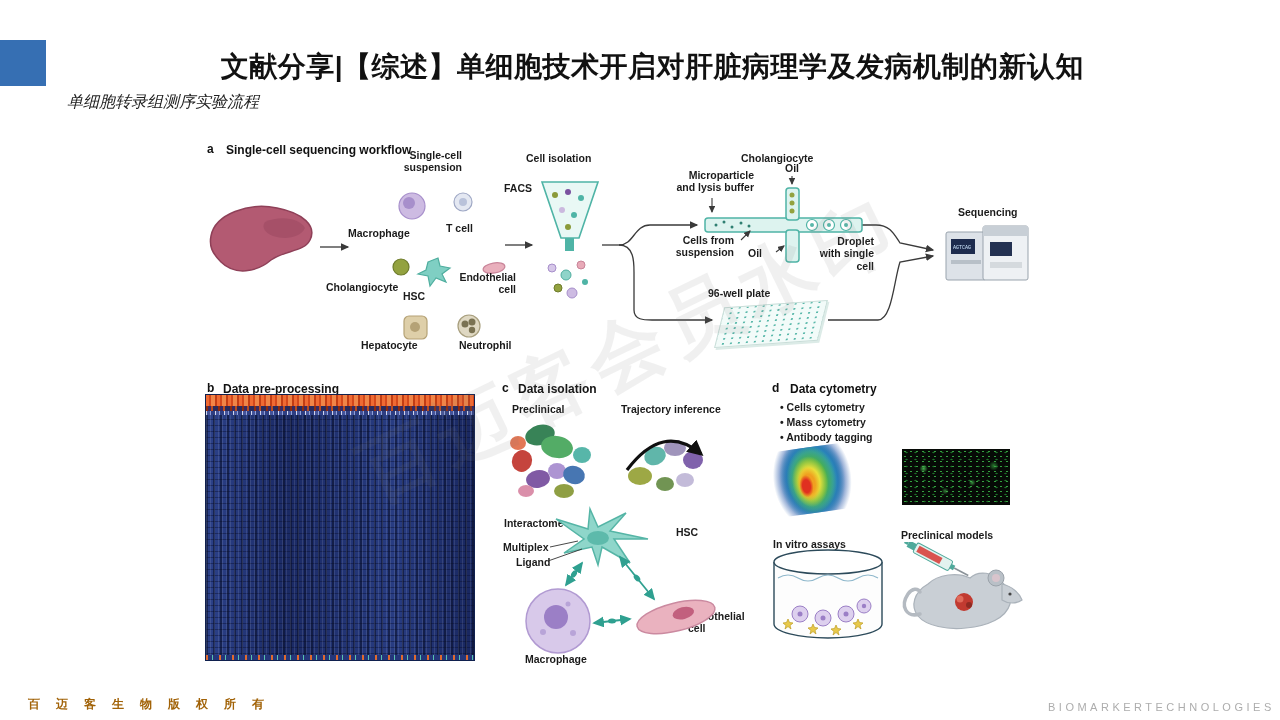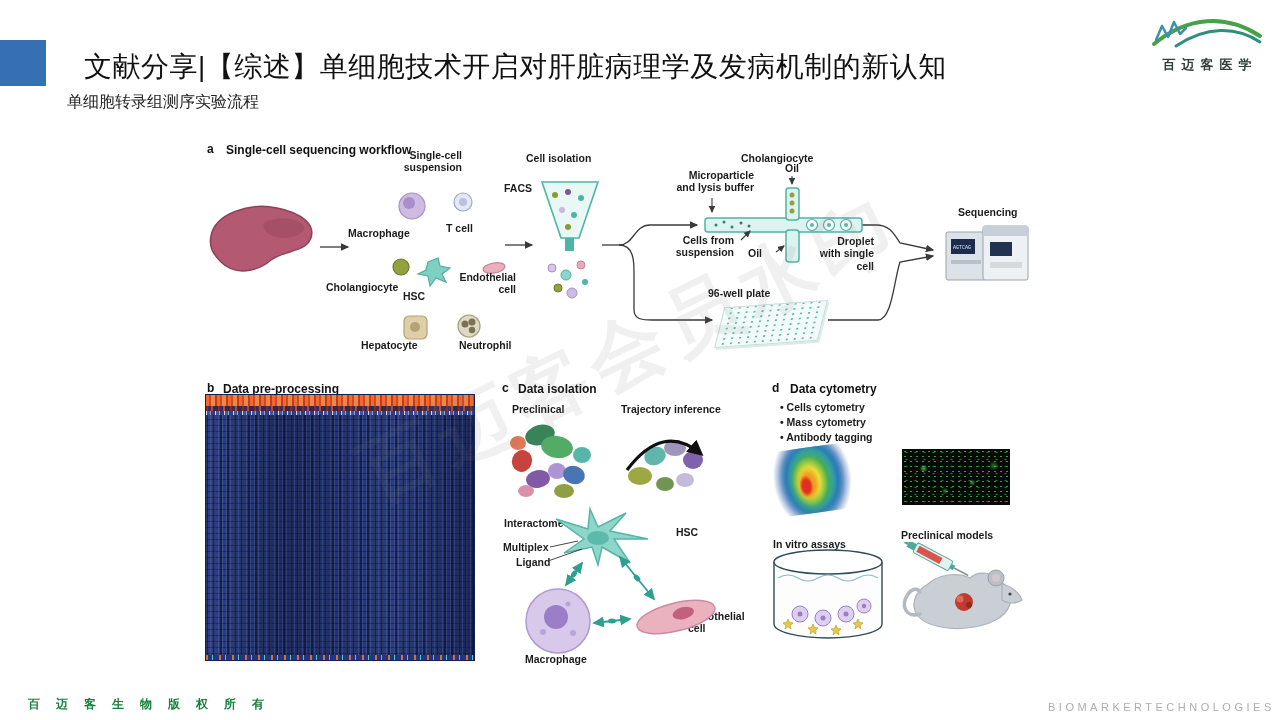--- a/index.html
+++ b/index.html
@@ -2,22 +2,22 @@
 <html><head>
 <meta charset="utf-8">
 <style>
   * { margin:0; padding:0; box-sizing:border-box; }
   html,body { background:#9a9a9a; }
   body { font-family:"Liberation Sans", sans-serif; }
   #slide { position:relative; width:1280px; height:720px; background:#ffffff; overflow:hidden; margin:0 auto; }
   .abs { position:absolute; }
 
   .accent { left:0; top:40px; width:46px; height:46px; background:#366fb3; }
-  .slide-title { left:84px; top:48px; width:1000px; font-size:28px; font-weight:400; color:#111; letter-spacing:0.5px; }
-  .slide-subtitle { left:67px; top:92px; font-size:16px; color:#222; }
+  .slide-title { left:84px; top:48px; width:1000px; font-size:28px; font-weight:700; color:#111; letter-spacing:0.5px;text-align:right; }
+  .slide-subtitle { left:67px; top:92px; font-size:16px; color:#222;font-style:italic; }
 
   .logo-box { left:1146px; top:8px; width:122px; height:70px; }
   .logo-text { position:absolute; left:0; top:48px; width:122px; text-align:center; font-size:13px; font-weight:600;
                color:#31403c; letter-spacing:6px; text-indent:6px; white-space:nowrap; }
 
   .watermark { left:290px; top:300px; width:680px; text-align:center; font-size:76px; font-weight:700;
                color:#777; opacity:0.10; transform:rotate(-26deg); letter-spacing:8px; z-index:40;
                pointer-events:none; white-space:nowrap; }
 
   .plab   { position:absolute; font-size:12px; font-weight:700; color:#111; }
@@ -62,21 +62,21 @@
   .micro { left:902px; top:449px; width:108px; height:56px; background-color:#060a06;
     background-image:
       radial-gradient(circle 6px at 20% 35%, rgba(80,200,90,.85), transparent 70%),
       radial-gradient(circle 5px at 65% 60%, rgba(70,190,80,.75), transparent 70%),
       radial-gradient(circle 7px at 85% 30%, rgba(60,180,70,.65), transparent 70%),
       radial-gradient(circle 5px at 40% 75%, rgba(80,200,90,.6), transparent 70%),
       radial-gradient(#35a040 0.8px, transparent 1.3px),
       radial-gradient(#1d7028 0.8px, transparent 1.4px);
     background-size:auto,auto,auto,auto,6px 5px,9px 7px; }
 
-  .footer-left  { left:28px; top:696px; font-size:12px; font-weight:600; color:#15803d; letter-spacing:16px; }
+  .footer-left  { left:28px; top:696px; font-size:12px; font-weight:600; color:#a16207; letter-spacing:16px; }
   .footer-right { left:1048px; top:701px; font-size:11px; color:#adadad; letter-spacing:3.5px; }
 </style>
 </head>
 <body>
 
 <svg width="0" height="0" style="position:absolute">
   <defs>
     <marker id="ah" markerWidth="8" markerHeight="8" refX="5.5" refY="3" orient="auto-start-reverse">
       <path d="M0,0 L6.5,3 L0,6 Z" fill="#3a3a3a"></path>
     </marker>
@@ -88,28 +88,20 @@
     </marker>
   </defs>
 </svg>
 
 <div id="slide">
 
   <div class="abs accent"></div>
   <div class="abs slide-title">文献分享|【综述】单细胞技术开启对肝脏病理学及发病机制的新认知</div>
   <div class="abs slide-subtitle">单细胞转录组测序实验流程</div>
 
-  <div class="abs logo-box">
-    <svg width="122" height="46" viewBox="0 0 122 46">
-      <path d="M8,36 C42,8 80,6 114,28" stroke="#46a247" stroke-width="4" fill="none" stroke-linecap="round"></path>
-      <path d="M30,38 C60,18 90,18 114,34" stroke="#2e8f7f" stroke-width="3" fill="none" stroke-linecap="round"></path>
-      <polyline points="10,32 16,18 22,29 28,14 34,26 40,20" stroke="#3a8fb5" stroke-width="2.5" fill="none" stroke-linejoin="round" stroke-linecap="round"></polyline>
-    </svg>
-    <div class="logo-text">百迈客医学</div>
-  </div>
 
   <div class="abs watermark">百迈客会员水印</div>
 
   <span class="plab" style="left:207px;top:142px">a</span>
   <span class="ptitle" style="left:226px;top:143px">Single-cell sequencing workflow</span>
 
   <svg class="abs" style="left:200px;top:140px" width="840" height="245" viewBox="0 0 840 245">
 
     <g transform="translate(5,60)">
       <path d="M6,36 C10,14 44,2 72,8 C98,13 112,26 105,40 C99,52 80,50 66,60 C52,72 30,76 16,62 C7,53 4,46 6,36 Z" fill="#b35a72" stroke="#8f4058" stroke-width="1.5"></path>

